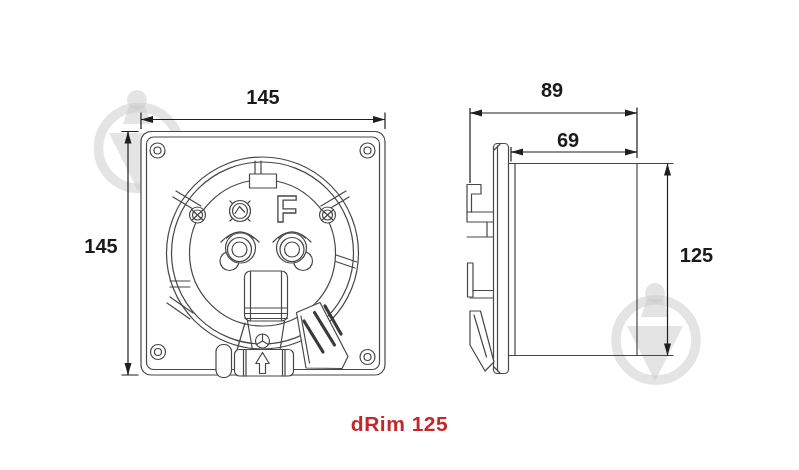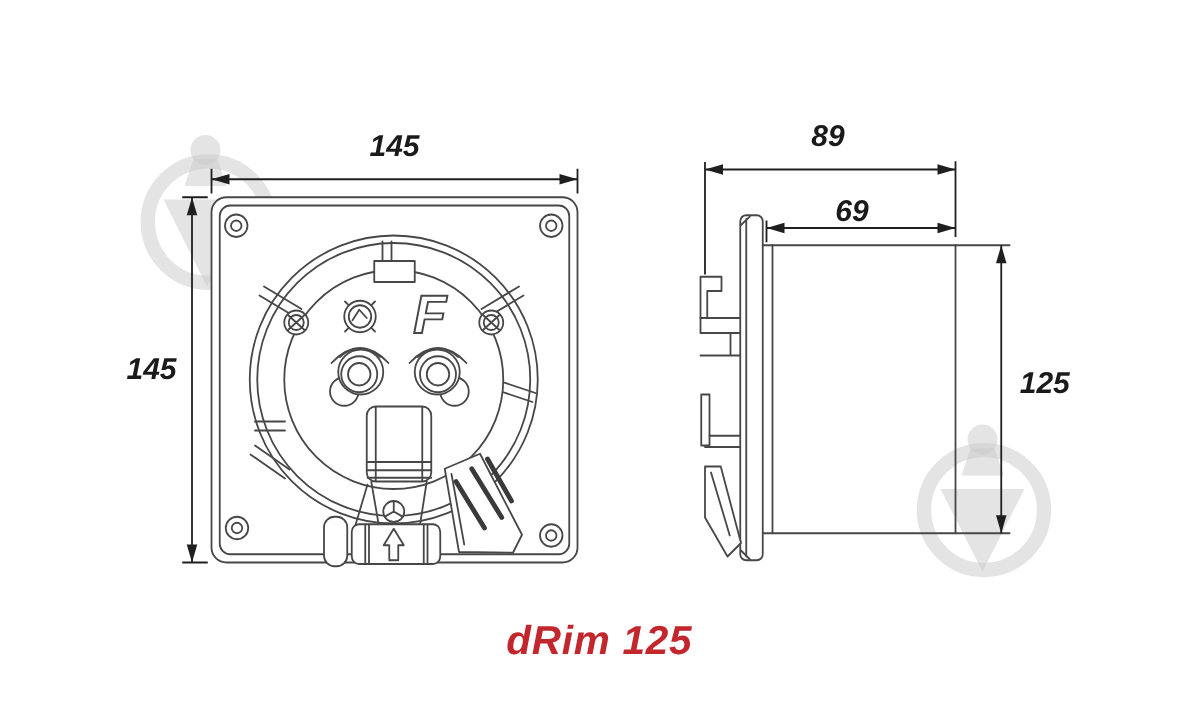--- a/index.html
+++ b/index.html
@@ -1,23 +1,23 @@
 <!DOCTYPE html>
 <html><head>
 <meta charset="utf-8">
 <style>
   html,body{margin:0;padding:0;background:#ffffff;}
   .canvas{position:relative;width:758px;height:470px;background:#ffffff;overflow:hidden;
-          font-family:"Liberation Sans","DejaVu Sans",sans-serif;font-style:italic;}
+          font-family:"Liberation Sans","DejaVu Sans",sans-serif;}
   svg{position:absolute;left:0;top:0;}
   svg text{font-family:"Liberation Sans","DejaVu Sans",sans-serif;font-weight:bold;fill:#1a1a1a;}
   .dim-label{font-size:20px;}
   .marking-letter{font-size:36px;fill:#ffffff;stroke:#474747;stroke-width:1.3px;}
   .title{position:absolute;top:412px;left:0;width:799px;text-align:center;
-         font-weight:bold;font-size:27px;color:#c2272d;letter-spacing:0.5px;}
+         font-weight:bold;font-size:21px;color:#c2272d;letter-spacing:0.5px;}
   .art{stroke:#474747;stroke-width:1.2;fill:none;stroke-linecap:round;stroke-linejoin:round;}
   .fillw{fill:#ffffff;}
   .dim{stroke:#1f1f1f;stroke-width:1.2;fill:none;}
   .arrow{fill:#1f1f1f;stroke:none;}
   .slot{stroke:#3a3a3a;stroke-width:3.2;stroke-linecap:round;}
   .wm{fill:#c9c9c9;fill-opacity:0.5;stroke:none;}
   .wm-ring{fill:none;stroke:#c9c9c9;stroke-opacity:0.5;stroke-width:9.5;}
 </style>
 </head>
 <body>

